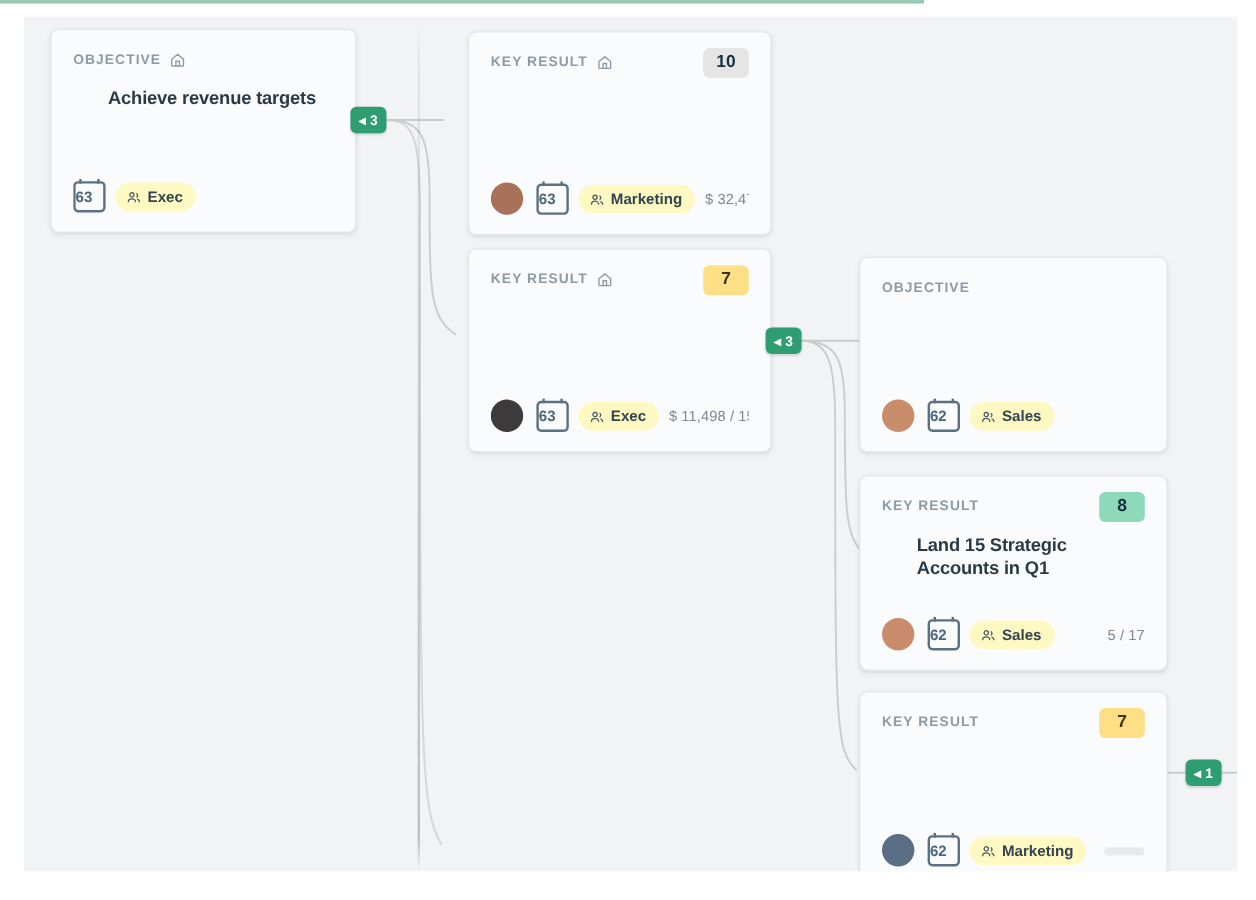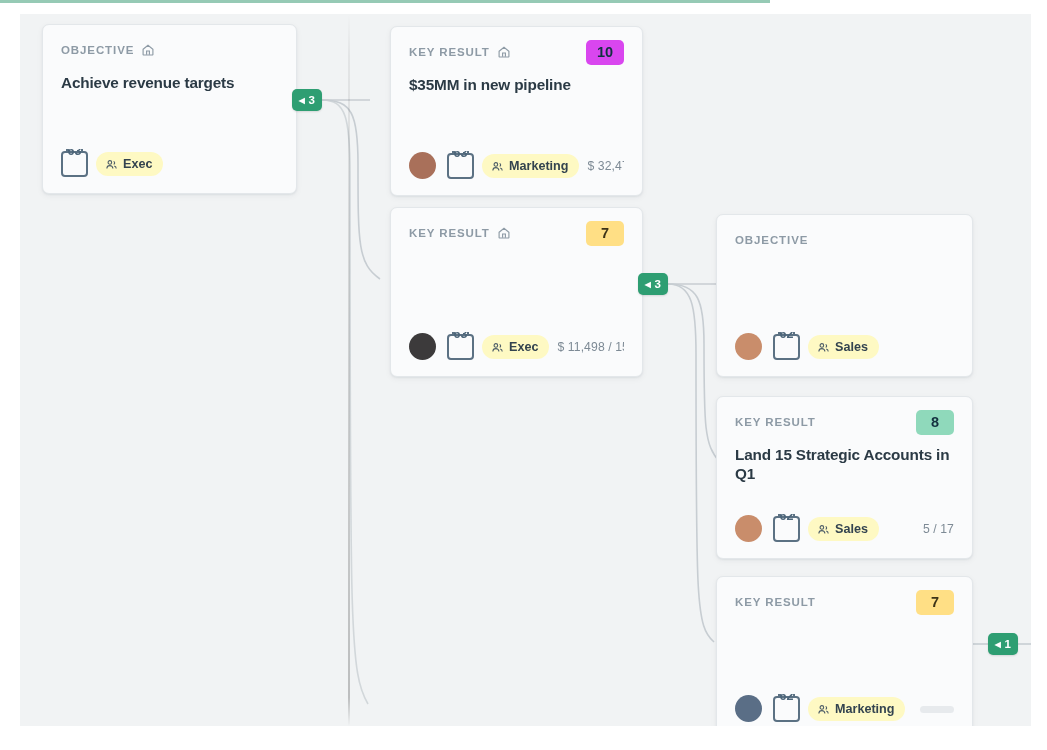--- a/index.html
+++ b/index.html
@@ -66,31 +66,32 @@
   }
   .home-ico { display: inline-flex; align-items: center; color: #8d9aa5; }
   .score {
     margin-left: auto;
     min-width: 38px; height: 25px;
     border-radius: 5px;
     display: flex; align-items: center; justify-content: center;
     font-size: 14.5px; font-weight: 700;
     color: #14303f;
   }
-  .score.green  { background: #d946ef; color: #10313f; }
+  .score.green  { background: #e5e5e5; color: #10313f; }
   .score.green2 { background: #8fd9bb; color: #14303f; }
   .score.amber  { background: #ffdf85; color: #3d3317; }
 
   .title {
     margin-top: 14px;
     font-size: 15.3px;
     font-weight: 700;
     color: #2b3a45;
     line-height: 1.27;
     letter-spacing: -.15px;
+    margin-left: 29px;
   }
 
   .card-foot {
     margin-top: auto;
     display: flex; align-items: center; gap: 8px;
     height: 30px;
     overflow: hidden;
   }
   .avatar-wrap { position: relative; width: 30px; height: 28px; flex: 0 0 auto; }
   .avatar {
@@ -101,22 +102,22 @@
   .avatar.stack2::after {
     content: ""; position: absolute; right: -7px; top: 3px;
     width: 21px; height: 21px; border-radius: 50%;
     background: #cbb39a; z-index: -1;
   }
   .cal {
     position: relative; flex: 0 0 auto;
     width: 27px; height: 26px;
     border: 2px solid #5b7183;
     border-radius: 4px;
-    display: flex; align-items: flex-end; justify-content: center;
-    padding-bottom: 18px;
+    display: flex; align-items: flex-end; justify-content: flex-start;
+    padding-bottom: 5px;
     background: #fafbfc;
   }
   .cal::before {
     content: ""; position: absolute; left: 3px; right: 3px; top: -4px; height: 4px;
     border-left: 2px solid #5b7183; border-right: 2px solid #5b7183;
   }
   .cal-num { font-size: 12.5px; font-weight: 600; color: #4c6579; line-height: 1; }
   .team {
     display: inline-flex; align-items: center; gap: 5px;
     background: #fef9c3; border-radius: 13px;
@@ -216,21 +217,20 @@
       <div class="card-head">
         <span class="kind">KEY RESULT</span>
         <span class="home-ico">
           <svg width="14" height="14" viewBox="0 0 16 16" fill="none" stroke="currentColor" stroke-width="1.3">
             <path d="M2.4 7.2 8 2.6l5.6 4.6V13a.7.7 0 0 1-.7.7H3.1a.7.7 0 0 1-.7-.7z"></path>
             <path d="M6.4 13.4V9.1h3.2v4.3"></path>
           </svg>
         </span>
         <span class="score green">10</span>
       </div>
-      <div class="title">$35MM in new pipeline</div>
       <div class="card-foot">
         <span class="avatar-wrap">
           <span class="avatar" style="background:#a9705a;"></span>
         </span>
         <div class="cal">
           <span class="cal-num">63</span>
         </div>
         <span class="team">
           <svg width="13" height="13" viewBox="0 0 16 16" fill="none" stroke="#4a5a66" stroke-width="1.3">
             <circle cx="6" cy="5.4" r="2.2"></circle>

